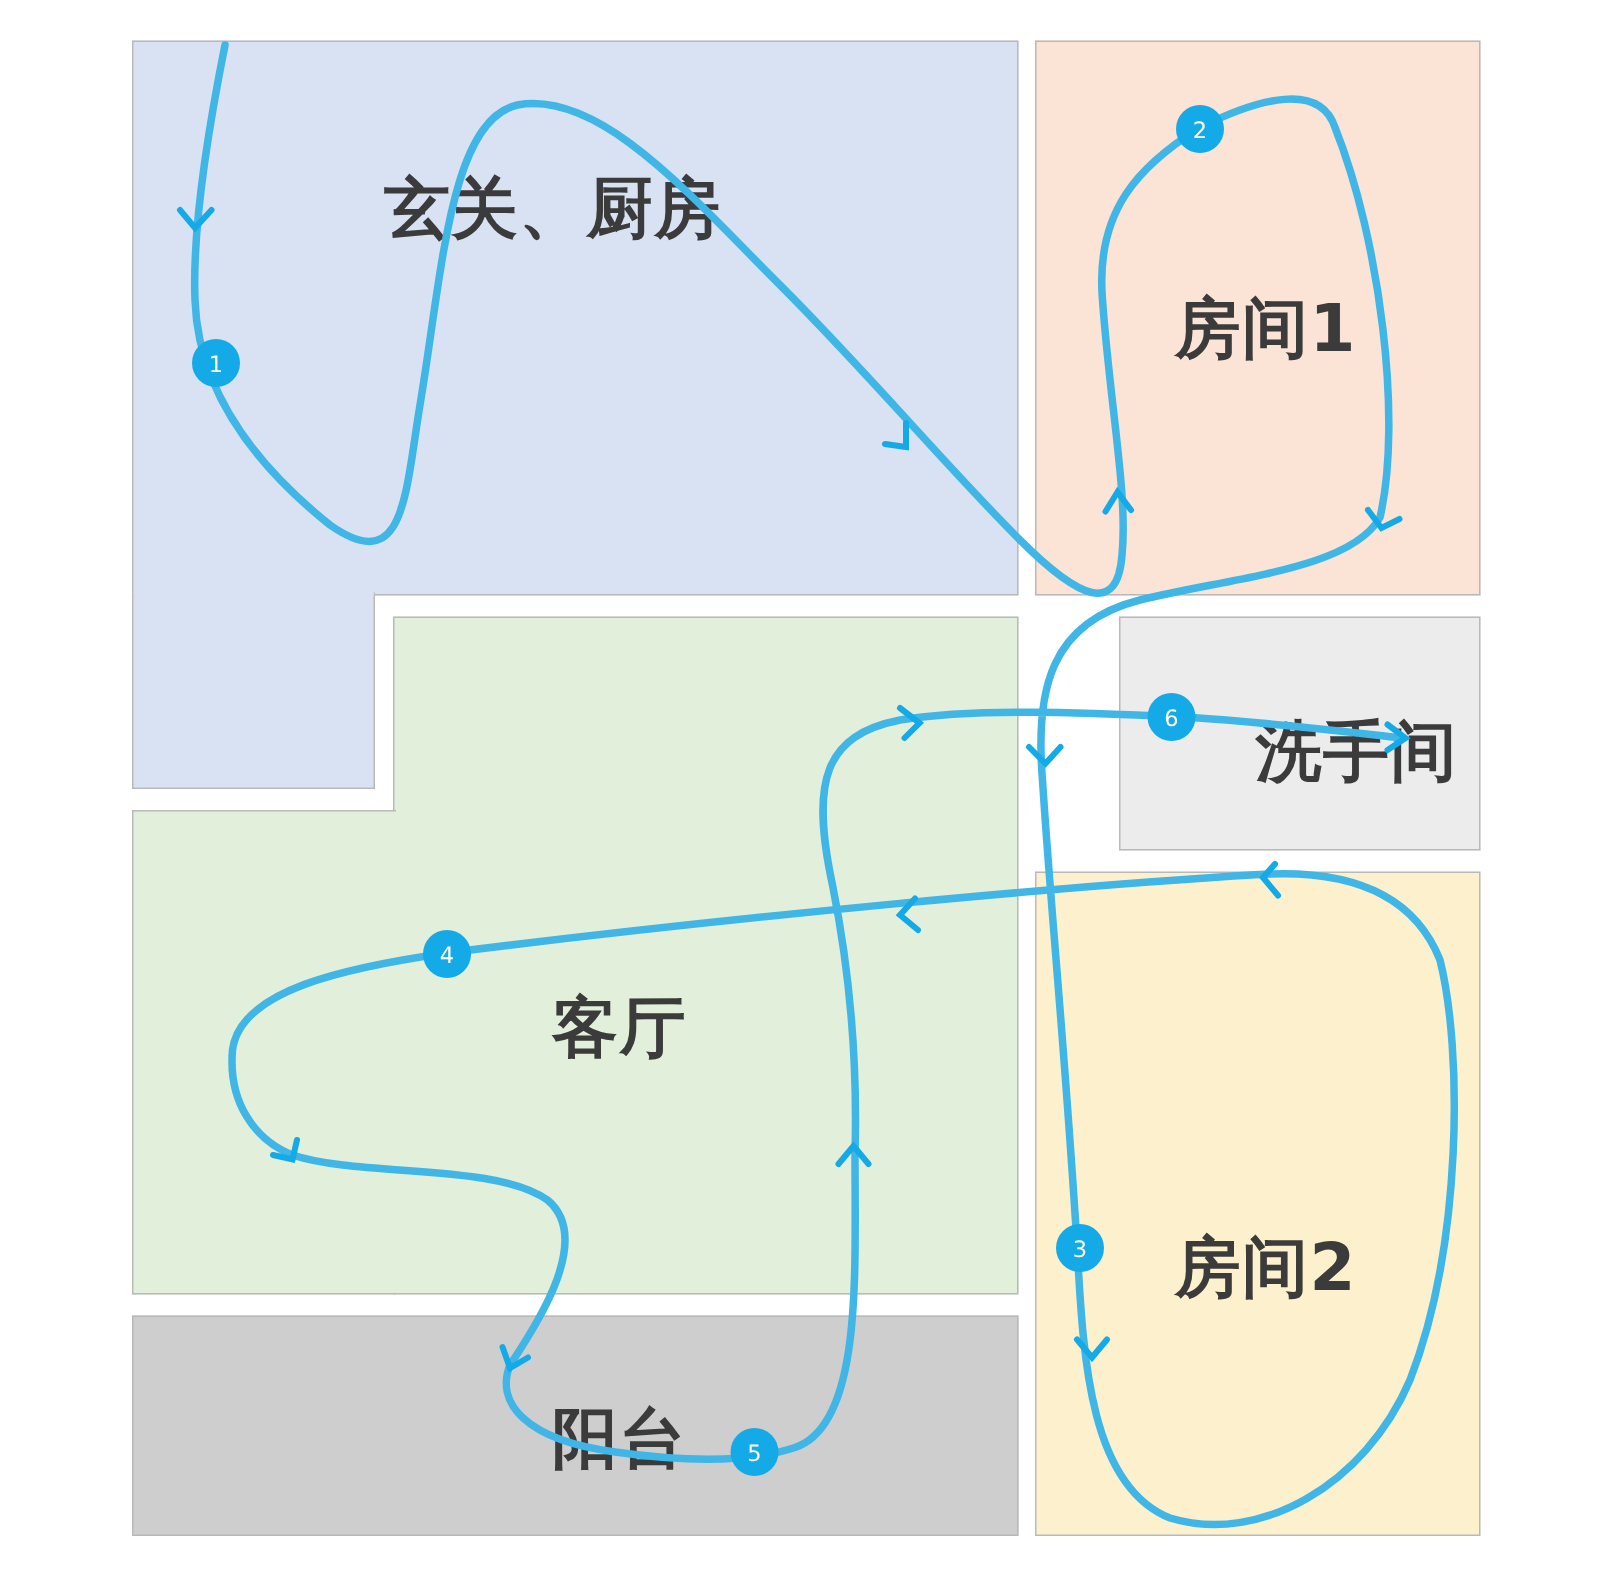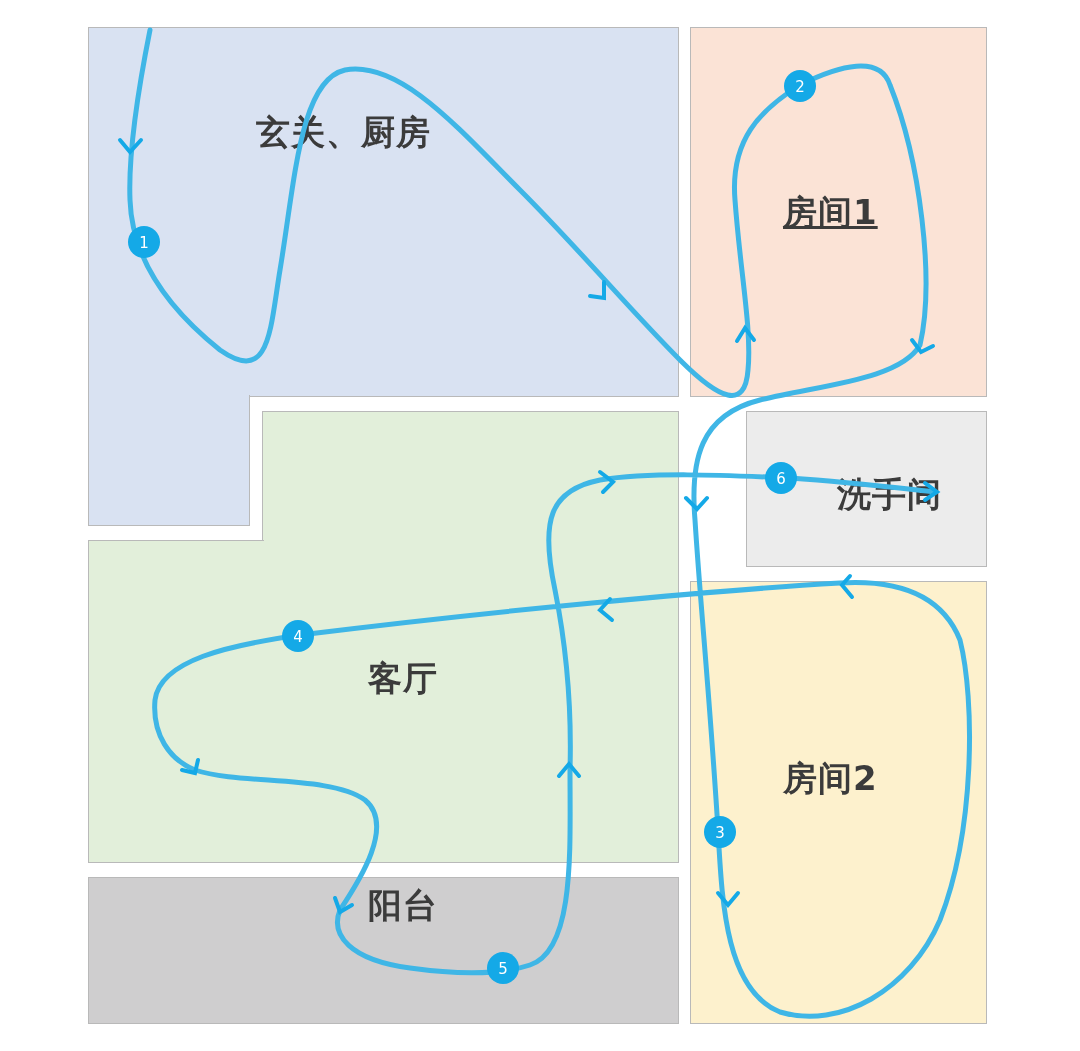--- a/index.html
+++ b/index.html
@@ -1,18 +1,18 @@
 <!DOCTYPE html>
 <html><head>
   <meta charset="utf-8">
   <style>
     html, body { margin: 0; padding: 0; background: #ffffff; }
     body { width: 1080px; height: 1051px; position: relative; overflow: hidden; font-family: "DejaVu Sans", sans-serif; }
     .room { position: absolute; box-sizing: border-box; border: 1.5px solid #b9b9b9; }
-    .label { position: absolute; font-weight: bold; color: #3b3b3b; font-size: 34px; white-space: nowrap; letter-spacing: 1px; }
+    .label { position: absolute; font-weight: bold; color: #3b3b3b; font-size: 44px; white-space: nowrap; letter-spacing: 1px; }
     svg#paths { position: absolute; left: 0; top: 0; }
   </style>
 </head>
 <body>
 
 <div class="room" style="left:88px; top:27px; width:591px; height:370px; background:#d9e2f2;"></div>
 <div class="room" style="left:88px; top:395px; width:162px; height:131px; background:#d9e2f2; border-top:none;"></div>
 <div style="position:absolute; left:89.5px; top:394px; width:159px; height:4px; background:#d9e2f2;"></div>
 
 <div class="room" style="left:690px; top:27px; width:297px; height:370px; background:#fbe3d6;"></div>
@@ -21,25 +21,25 @@
 
 <div class="room" style="left:262px; top:411px; width:417px; height:452px; background:#e2efda;"></div>
 <div class="room" style="left:88px; top:540px; width:176px; height:323px; background:#e2efda; border-right:none;"></div>
 <div style="position:absolute; left:260px; top:541.5px; width:5px; height:320px; background:#e2efda;"></div>
 
 <div class="room" style="left:690px; top:581px; width:297px; height:443px; background:#fdf1cd;"></div>
 
 <div class="room" style="left:88px; top:877px; width:591px; height:147px; background:#cfcecf;"></div>
 
 <div class="label" style="left:256px; top:110px;">玄关、厨房</div>
-<div class="label" style="left:783px; top:190px;text-decoration:underline;">房间1</div>
+<div class="label" style="left:783px; top:190px;">房间1</div>
 <div class="label" style="left:837px; top:472px;">洗手间</div>
 <div class="label" style="left:368px; top:656px;">客厅</div>
-<div class="label" style="left:783px; top:756px;">房间2</div>
-<div class="label" style="left:368px; top:883px;">阳台</div>
+<div class="label" style="left:783px; top:816px;">房间2</div>
+<div class="label" style="left:368px; top:930px;">阳台</div>
 
 <svg id="paths" width="1080" height="1051" viewBox="0 0 1080 1051">
   <g fill="none" stroke="#3fb6e6" stroke-width="5" stroke-linecap="round" stroke-linejoin="round">
 
     <path d="M150 30 C 140 80, 128 150, 130 200 C 132 260, 170 310, 220 350 C 270 385, 270 330, 280 270 C 295 180, 300 80, 345 70 C 400 60, 460 130, 520 190 C 580 250, 630 310, 680 360 C 720 400, 745 410, 748 370 C 752 330, 740 270, 735 200 C 730 140, 760 110, 800 85 C 840 65, 880 55, 890 85 C 920 160, 935 280, 920 345 C 900 380, 820 385, 760 400 C 700 415, 690 460, 695 520 C 700 600, 710 700, 718 830 C 722 900, 725 990, 780 1012 C 840 1030, 910 990, 940 920 C 975 830, 975 700, 960 640 C 940 590, 890 580, 840 583 C 720 590, 500 610, 300 635 C 230 645, 160 660, 155 700 C 152 735, 170 760, 195 770 C 240 785, 330 775, 365 800 C 395 825, 360 880, 340 910 C 330 935, 350 960, 410 968 C 460 975, 500 975, 530 965 C 575 950, 570 850, 570 770 C 572 700, 565 640, 555 590 C 540 520, 550 490, 600 480 C 650 472, 720 475, 790 478 C 850 482, 890 487, 935 492"></path>
   </g>
 
   <g fill="none" stroke="#14a9e7" stroke-width="4" stroke-linecap="round">
     <polyline points="120,140 130,152 141,140"></polyline>
     <polyline points="590,296 604,298 604,282"></polyline>

